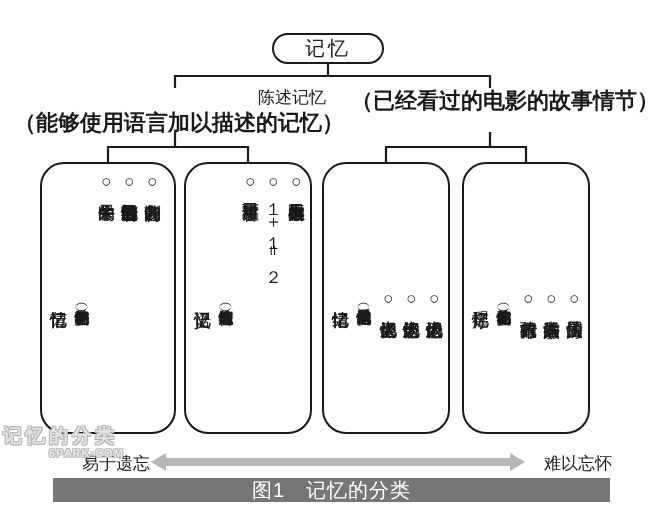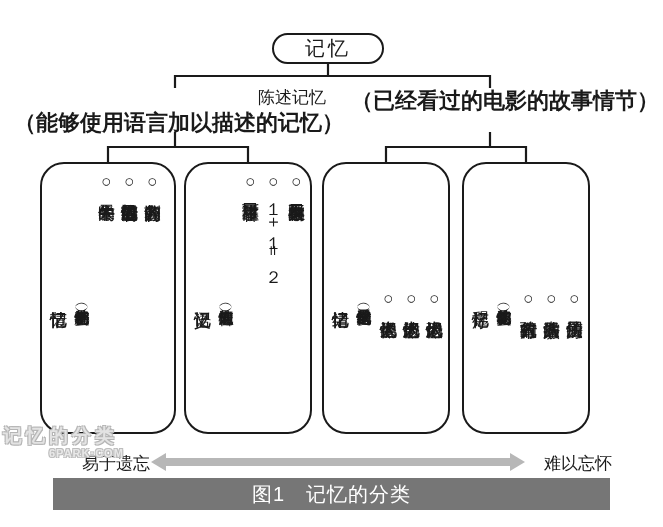--- a/index.html
+++ b/index.html
@@ -31,21 +31,21 @@
   .note-col{font-size:15px;margin:0 2px;text-align:center;}
   .cat-col{text-align:center;}
   .top-align .bullet-col{text-align:start;}
   .center-align .bullet-col{text-align:center;}
 
   .scale-label{top:452px;font-size:17px;white-space:nowrap;}
   .scale-left{left:70px;width:80px;text-align:right;}
   .scale-right{left:528px;width:84px;text-align:right;}
 
   .caption-bar{
-    left:53px;top:478px;width:557px;height:32px;
+    left:53px;top:478px;width:557px;height:24px;
     background:#767676;color:#ffffff;font-size:20px;
     display:flex;align-items:center;justify-content:center;letter-spacing:1px;
   }
   .watermark{left:3px;top:426px;color:#c9c9c9;line-height:1.1;}
   .wm1{font-size:19px;font-weight:bold;letter-spacing:4px;
        color:#e3e3e3;text-shadow:1px 1px 0 #b5b5b5,-1px -1px 0 #b5b5b5,1px -1px 0 #b5b5b5,-1px 1px 0 #b5b5b5;}
   .wm2{font-size:11px;font-weight:bold;letter-spacing:1px;
        color:#e8e8e8;text-shadow:1px 1px 0 #bdbdbd,-1px -1px 0 #bdbdbd,1px -1px 0 #bdbdbd,-1px 1px 0 #bdbdbd;padding-left:46px;}
 </style>
 </head>

